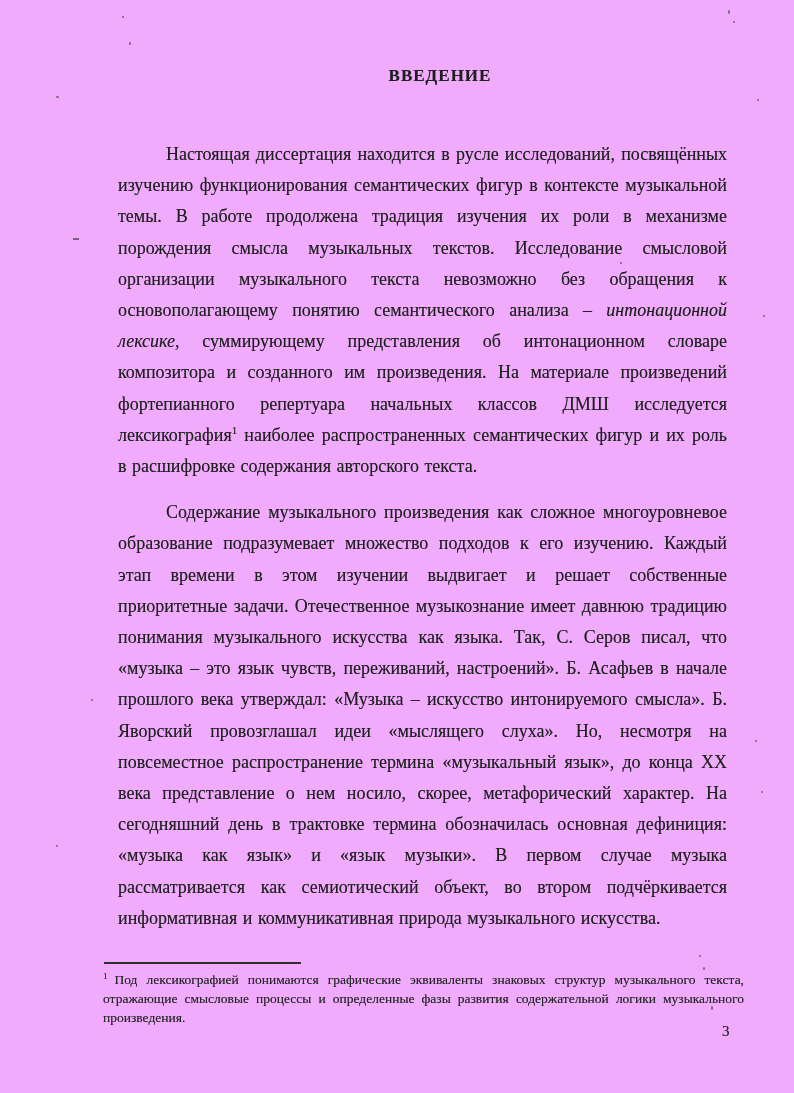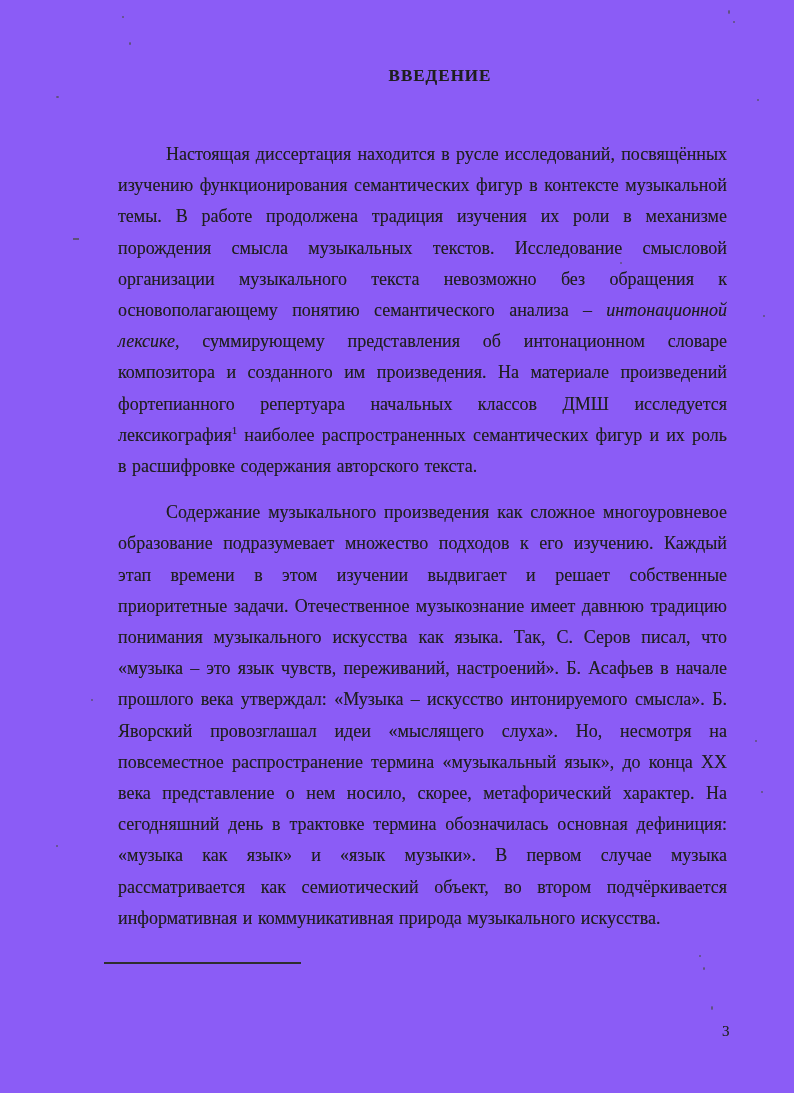--- a/index.html
+++ b/index.html
@@ -7,21 +7,21 @@
     padding: 0;
     width: 794px;
     height: 1093px;
     background: #ffffff;
     overflow: hidden;
     font-family: "Liberation Serif", serif;
   }
   .page {
     position: absolute;
     inset: 0;
-    background: #8b5cf6;
+    background: #f0abfc;
     color: var(--ink, #1f1f1f);
     text-shadow: 0 0 0.5px rgba(45,45,45,0.55);
   }
   .doc-title {
     position: absolute;
     top: 66px;
     left: 103px;
     width: 640px;
     margin: 0;
     text-align: center;
@@ -96,20 +96,21 @@
 
   <h1 class="doc-title">ВВЕДЕНИЕ</h1>
 
   <div class="body-text" id="body-paragraphs">
       <p><span>Настоящая диссертация находится в русле исследований, посвящённых изучению функционирования семантических фигур в контексте музыкальной темы. В работе продолжена традиция изучения их роли в механизме порождения смысла музыкальных текстов. Исследование смысловой организации музыкального текста невозможно без обращения к основополагающему понятию семантического анализа – </span><em>интонационной лексике,</em><span> суммирующему представления об интонационном словаре композитора и созданного им произведения. На материале произведений фортепианного репертуара начальных классов ДМШ исследуется лексикография</span><sup>1</sup><span> наиболее распространенных семантических фигур и их роль в расшифровке содержания авторского текста.</span></p>
       <p><span>Содержание музыкального произведения как сложное многоуровневое образование подразумевает множество подходов к его изучению. Каждый этап времени в этом изучении выдвигает и решает собственные приоритетные задачи. Отечественное музыкознание имеет давнюю традицию понимания музыкального искусства как языка. Так, С. Серов писал, что «музыка – это язык чувств, переживаний, настроений». Б. Асафьев в начале прошлого века утверждал: «Музыка – искусство интонируемого смысла». Б. Яворский провозглашал идеи «мыслящего слуха». Но, несмотря на повсеместное распространение термина «музыкальный язык», до конца XX века представление о нем носило, скорее, метафорический характер. На сегодняшний день в трактовке термина обозначилась основная дефиниция: «музыка как язык» и «язык музыки». В первом случае музыка рассматривается как семиотический объект, во втором подчёркивается информативная и коммуникативная природа музыкального искусства.</span></p>
     </div>
 
   <div class="fn-sep"></div>
 
+  <div class="footnote"><sup class="fn-marker">1</sup><span>Под лексикографией понимаются графические эквиваленты знаковых структур музыкального текста, отражающие смысловые процессы и определенные фазы развития содержательной логики музыкального произведения.</span></div>
 
   <div class="page-number">3</div>
 
   <div>
     <i class="speck" style="left:122px;top:16px;width:2px;height:2px;"></i>
     <i class="speck" style="left:129px;top:42px;width:2px;height:3px;"></i>
     <i class="speck" style="left:728px;top:10px;width:2px;height:4px;"></i>
     <i class="speck" style="left:733px;top:21px;width:2px;height:2px;"></i>
     <i class="speck" style="left:56px;top:96px;width:3px;height:2px;"></i>
     <i class="speck" style="left:757px;top:99px;width:2px;height:2px;"></i>

